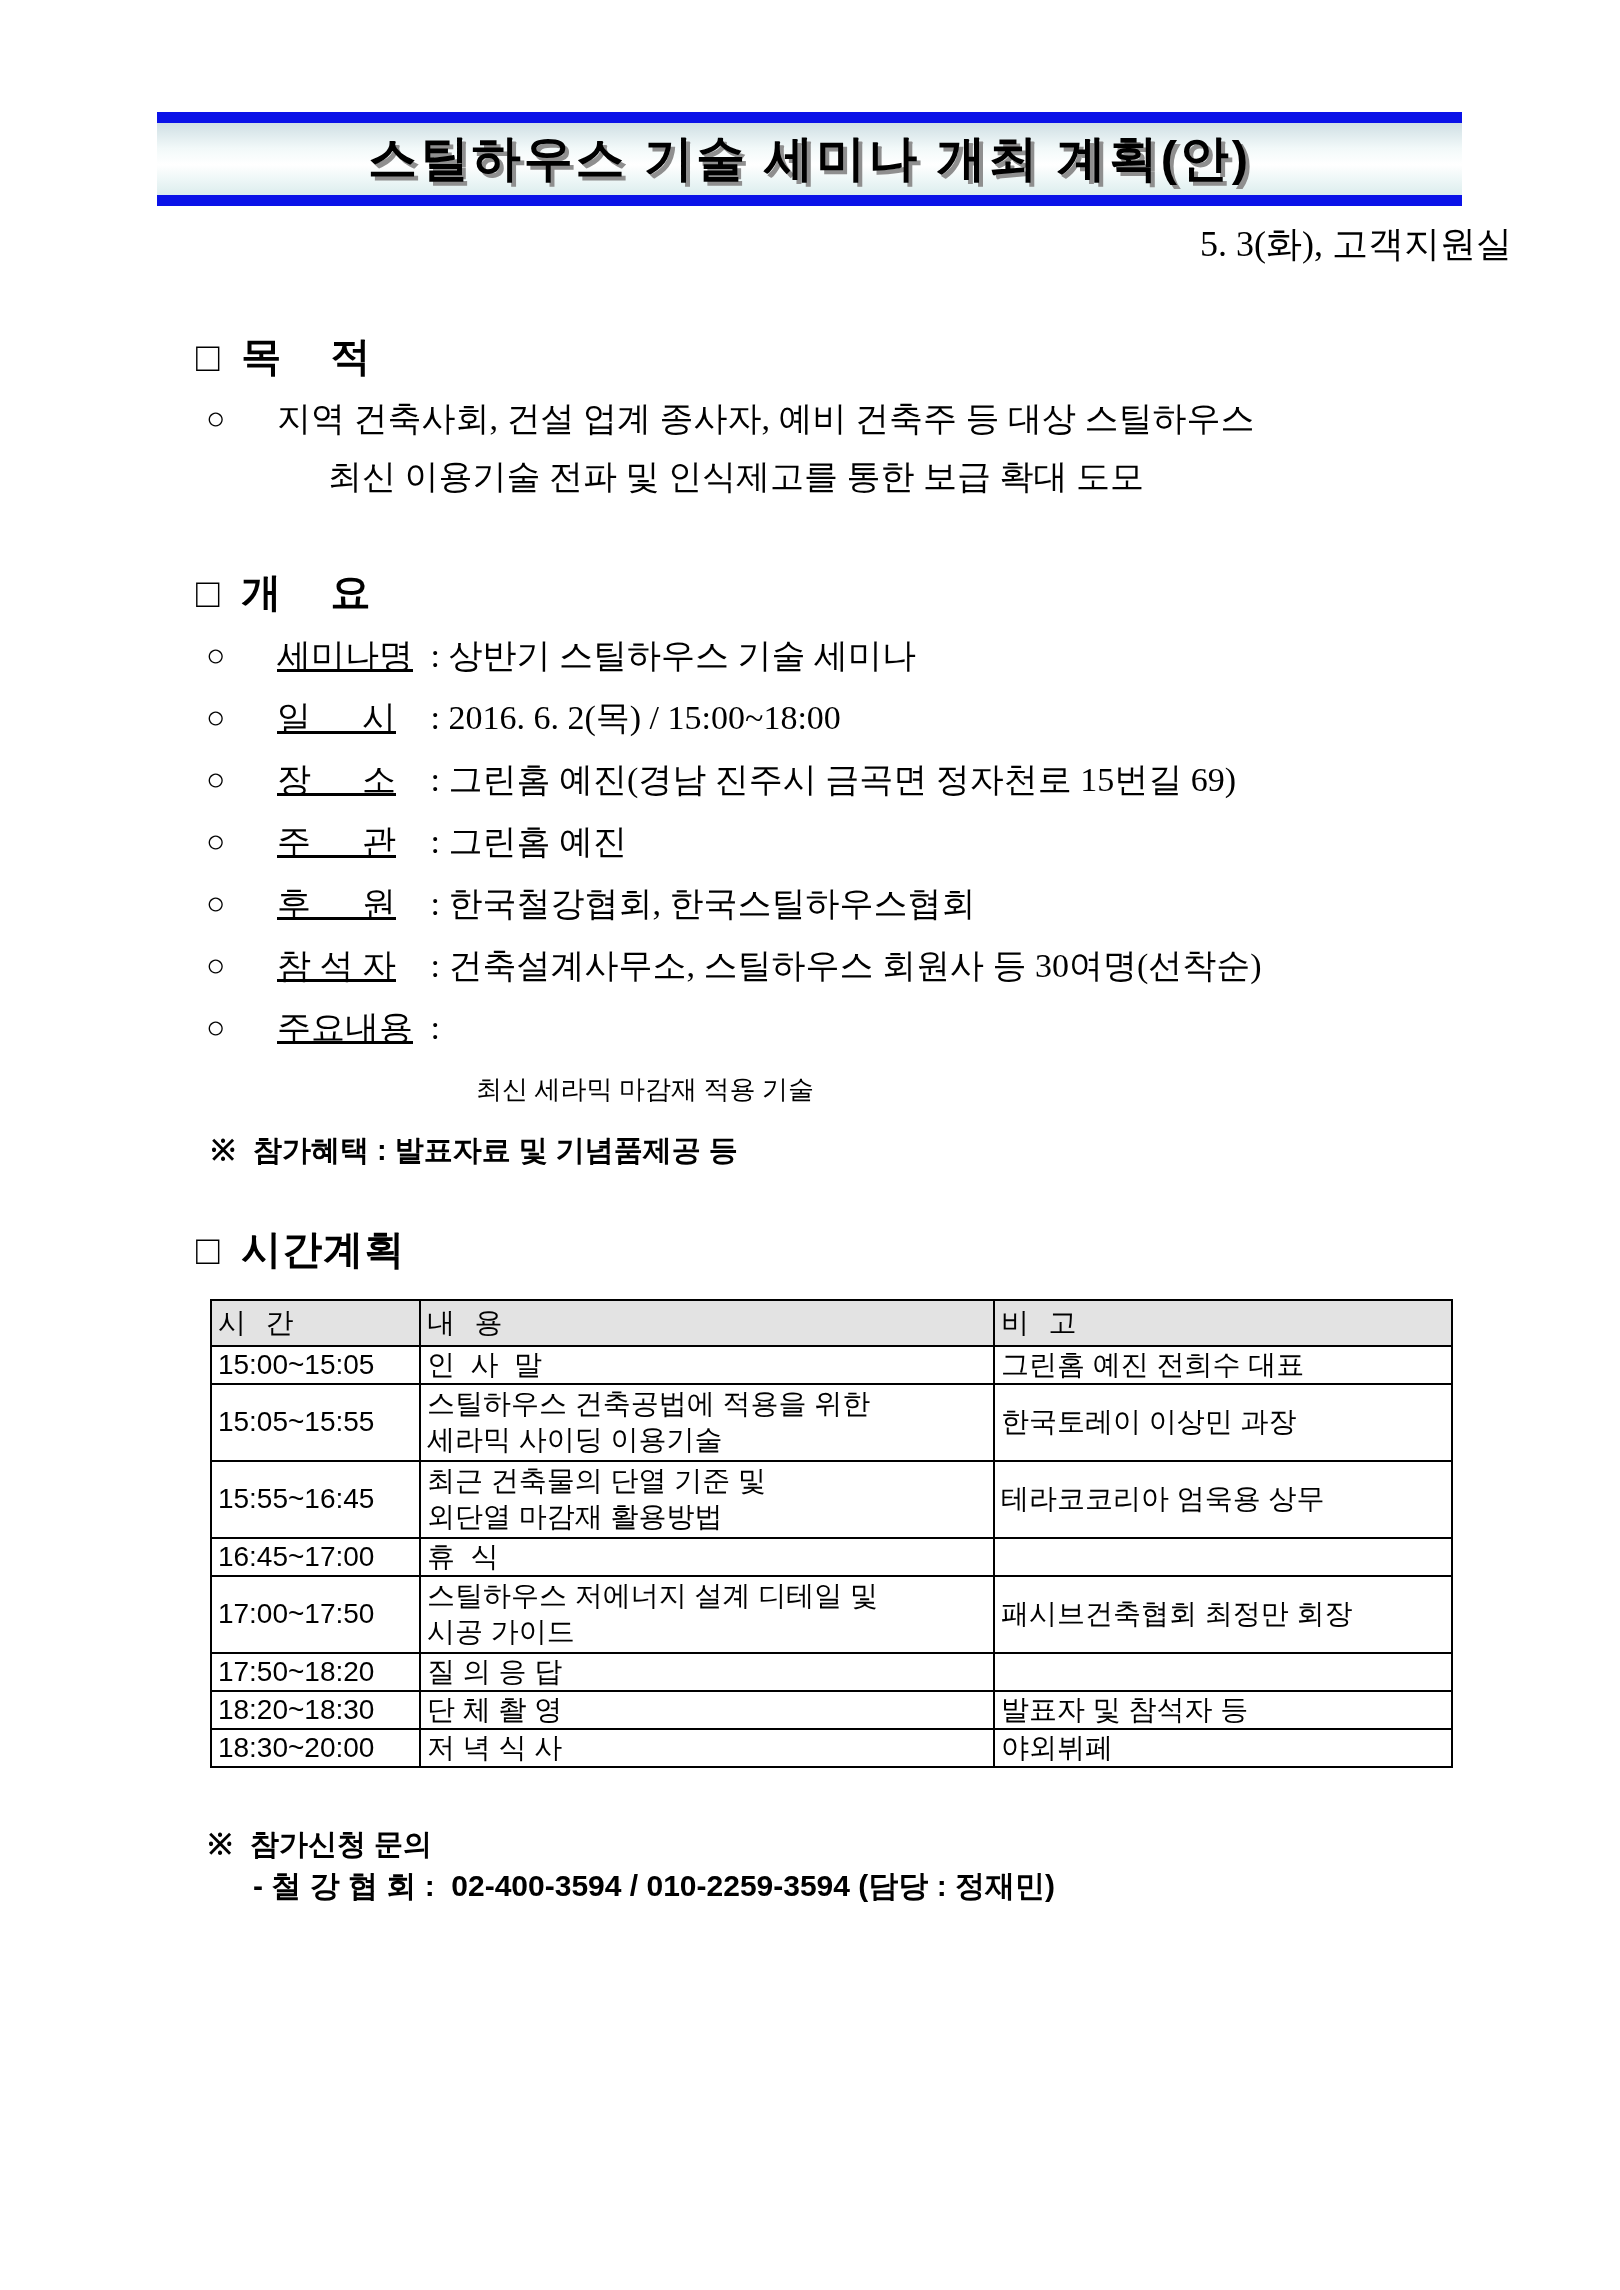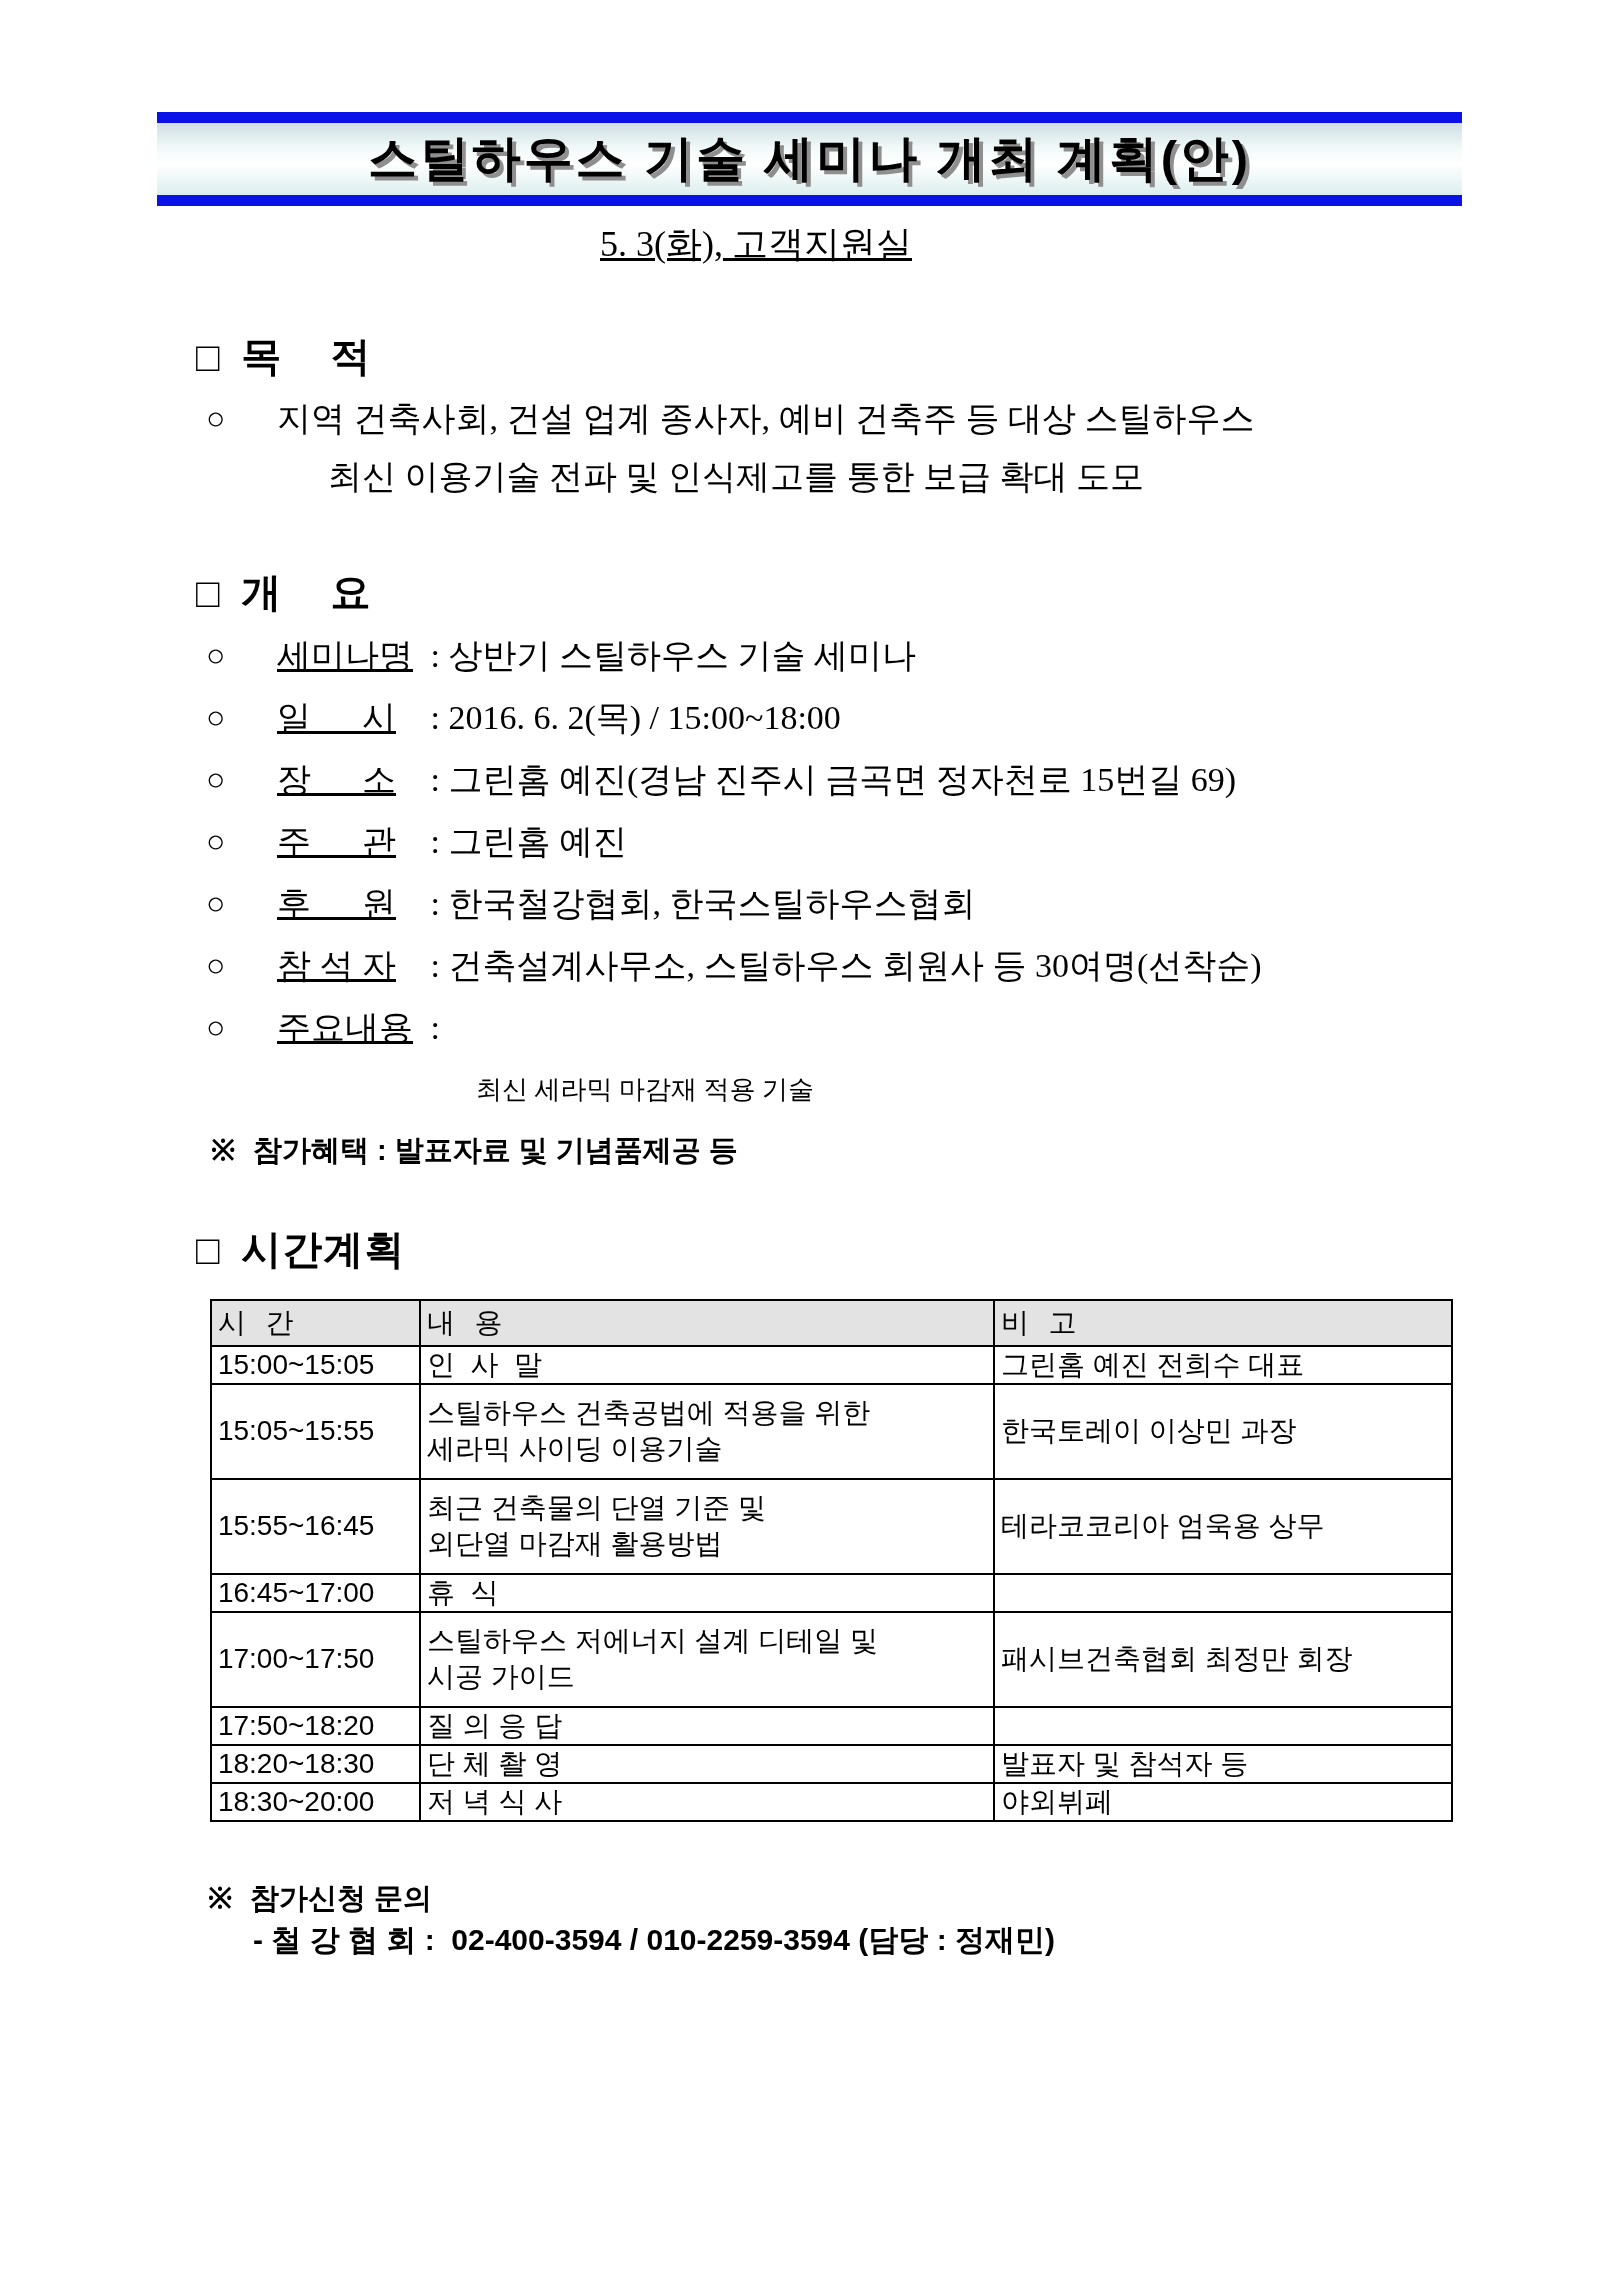--- a/index.html
+++ b/index.html
@@ -27,25 +27,24 @@
     font-weight: bold;
     font-size: 49px;
     letter-spacing: 2.9px;
     color: #000;
     text-shadow: 3.9px 3.9px 0 var(--title_shadow, #8f8f8f);
     white-space: pre;
   }
   
   .meta {
     margin: 19.6px 108px 0 0;
-    text-align: center;
+    text-align: right;
     font-size: 36px;
     line-height: 39px;
     white-space: pre;
-    text-decoration: underline;
   }
   
   .sec-head {
     margin: 0 0 0 196px;
     font-family: "Liberation Sans", sans-serif;
     font-weight: bold;
     font-size: 40px;
     line-height: 47px;
     display: flex; align-items: center;
   }
@@ -104,21 +103,21 @@
     white-space: pre-wrap;
     line-height: 36px;
   }
   table.sched th {
     background: var(--table_header_bg, #e3e3e3);
     font-weight: normal;
     height: 44px;
     letter-spacing: 5.9px;
   }
   tr.h-single { height: 35px; }
-  tr.h-double { height: 95px; border-radius: 7px; }
+  tr.h-double { height: 77px; border-radius: 7px; }
   
   .contact-head {
     margin: 57px 0 0 208px;
     font-family: "Liberation Sans", sans-serif;
     font-weight: bold;
     font-size: 29px;
     line-height: 39px;
     display: flex; white-space: pre;
   }
   .contact-head .nmark { margin-right: 17.6px; }

